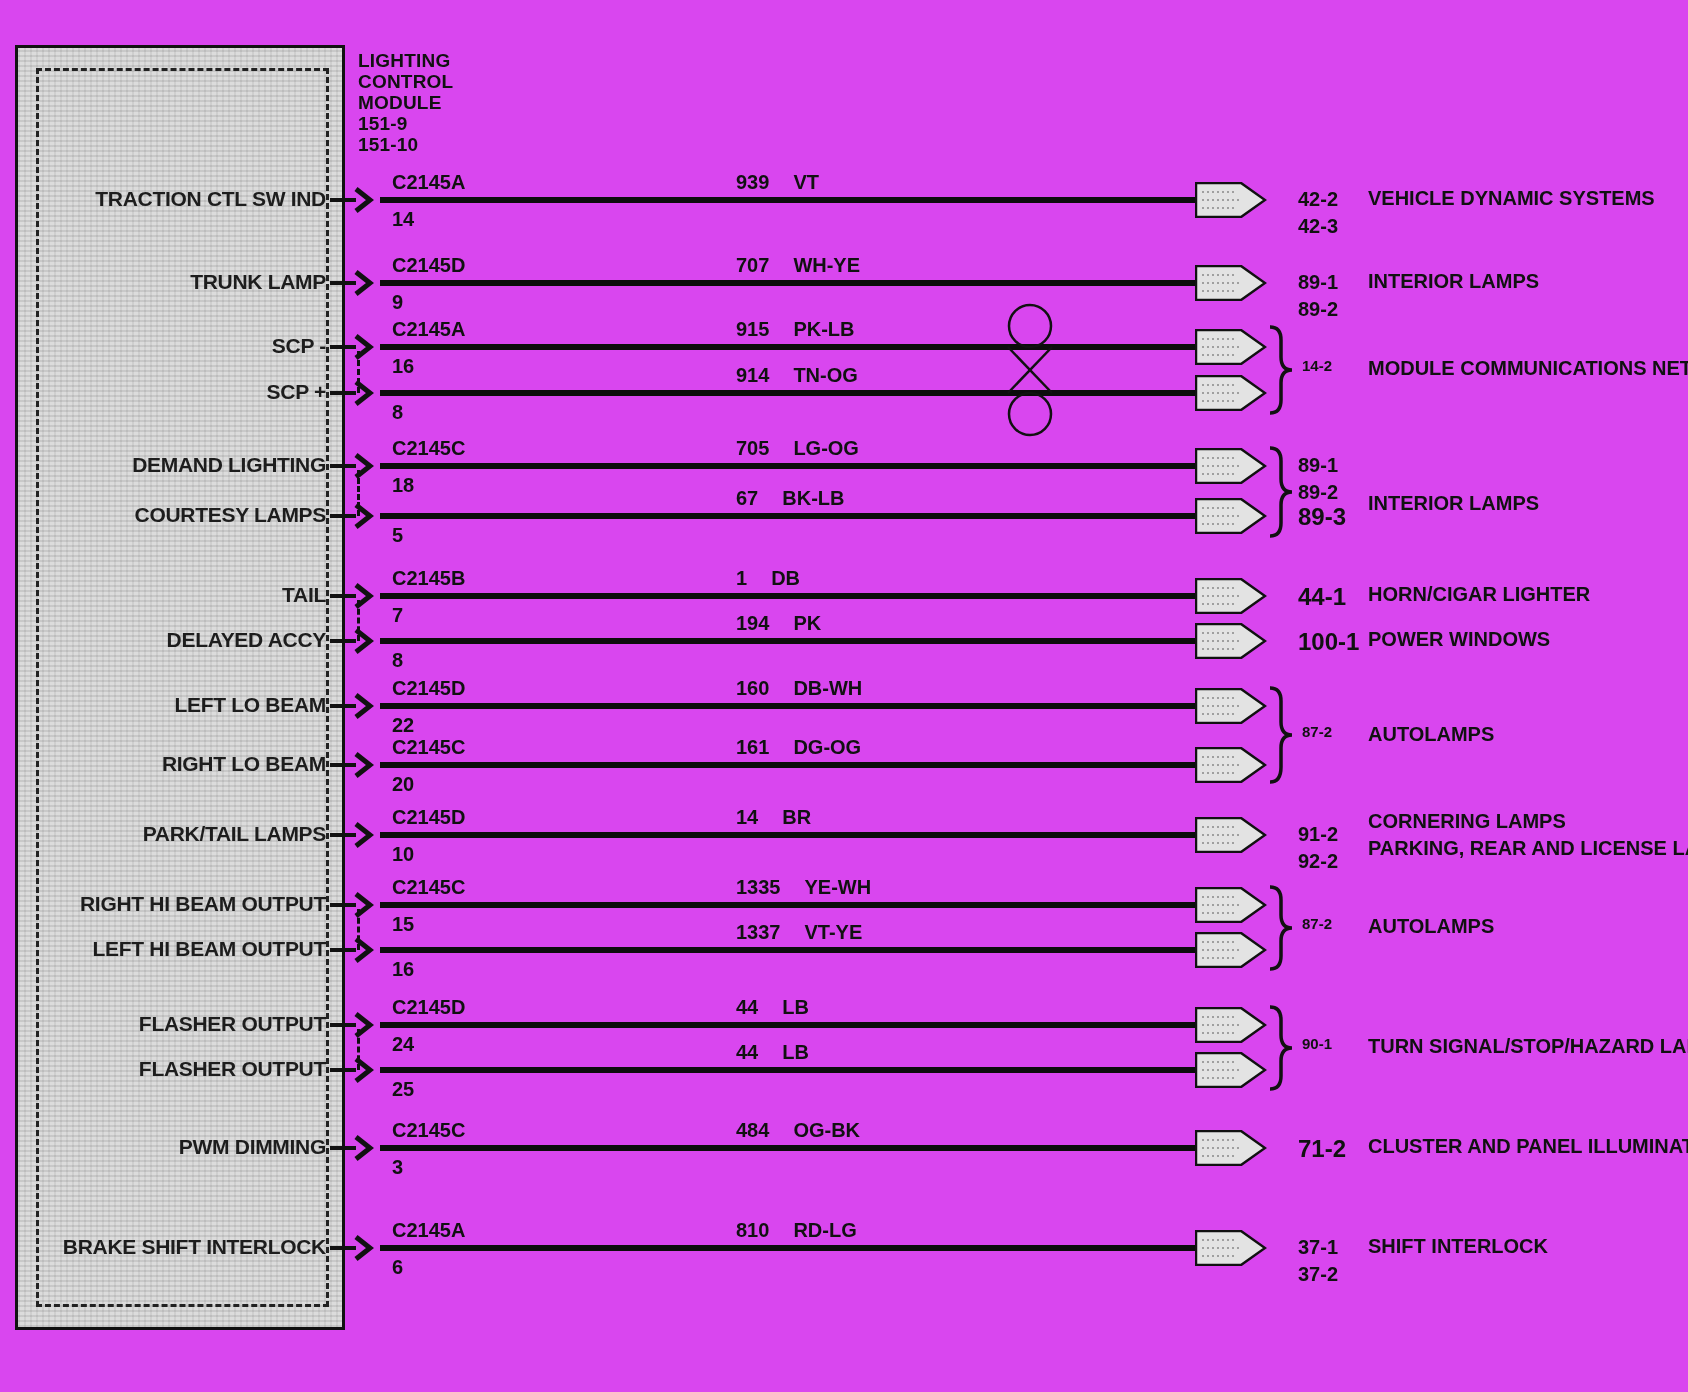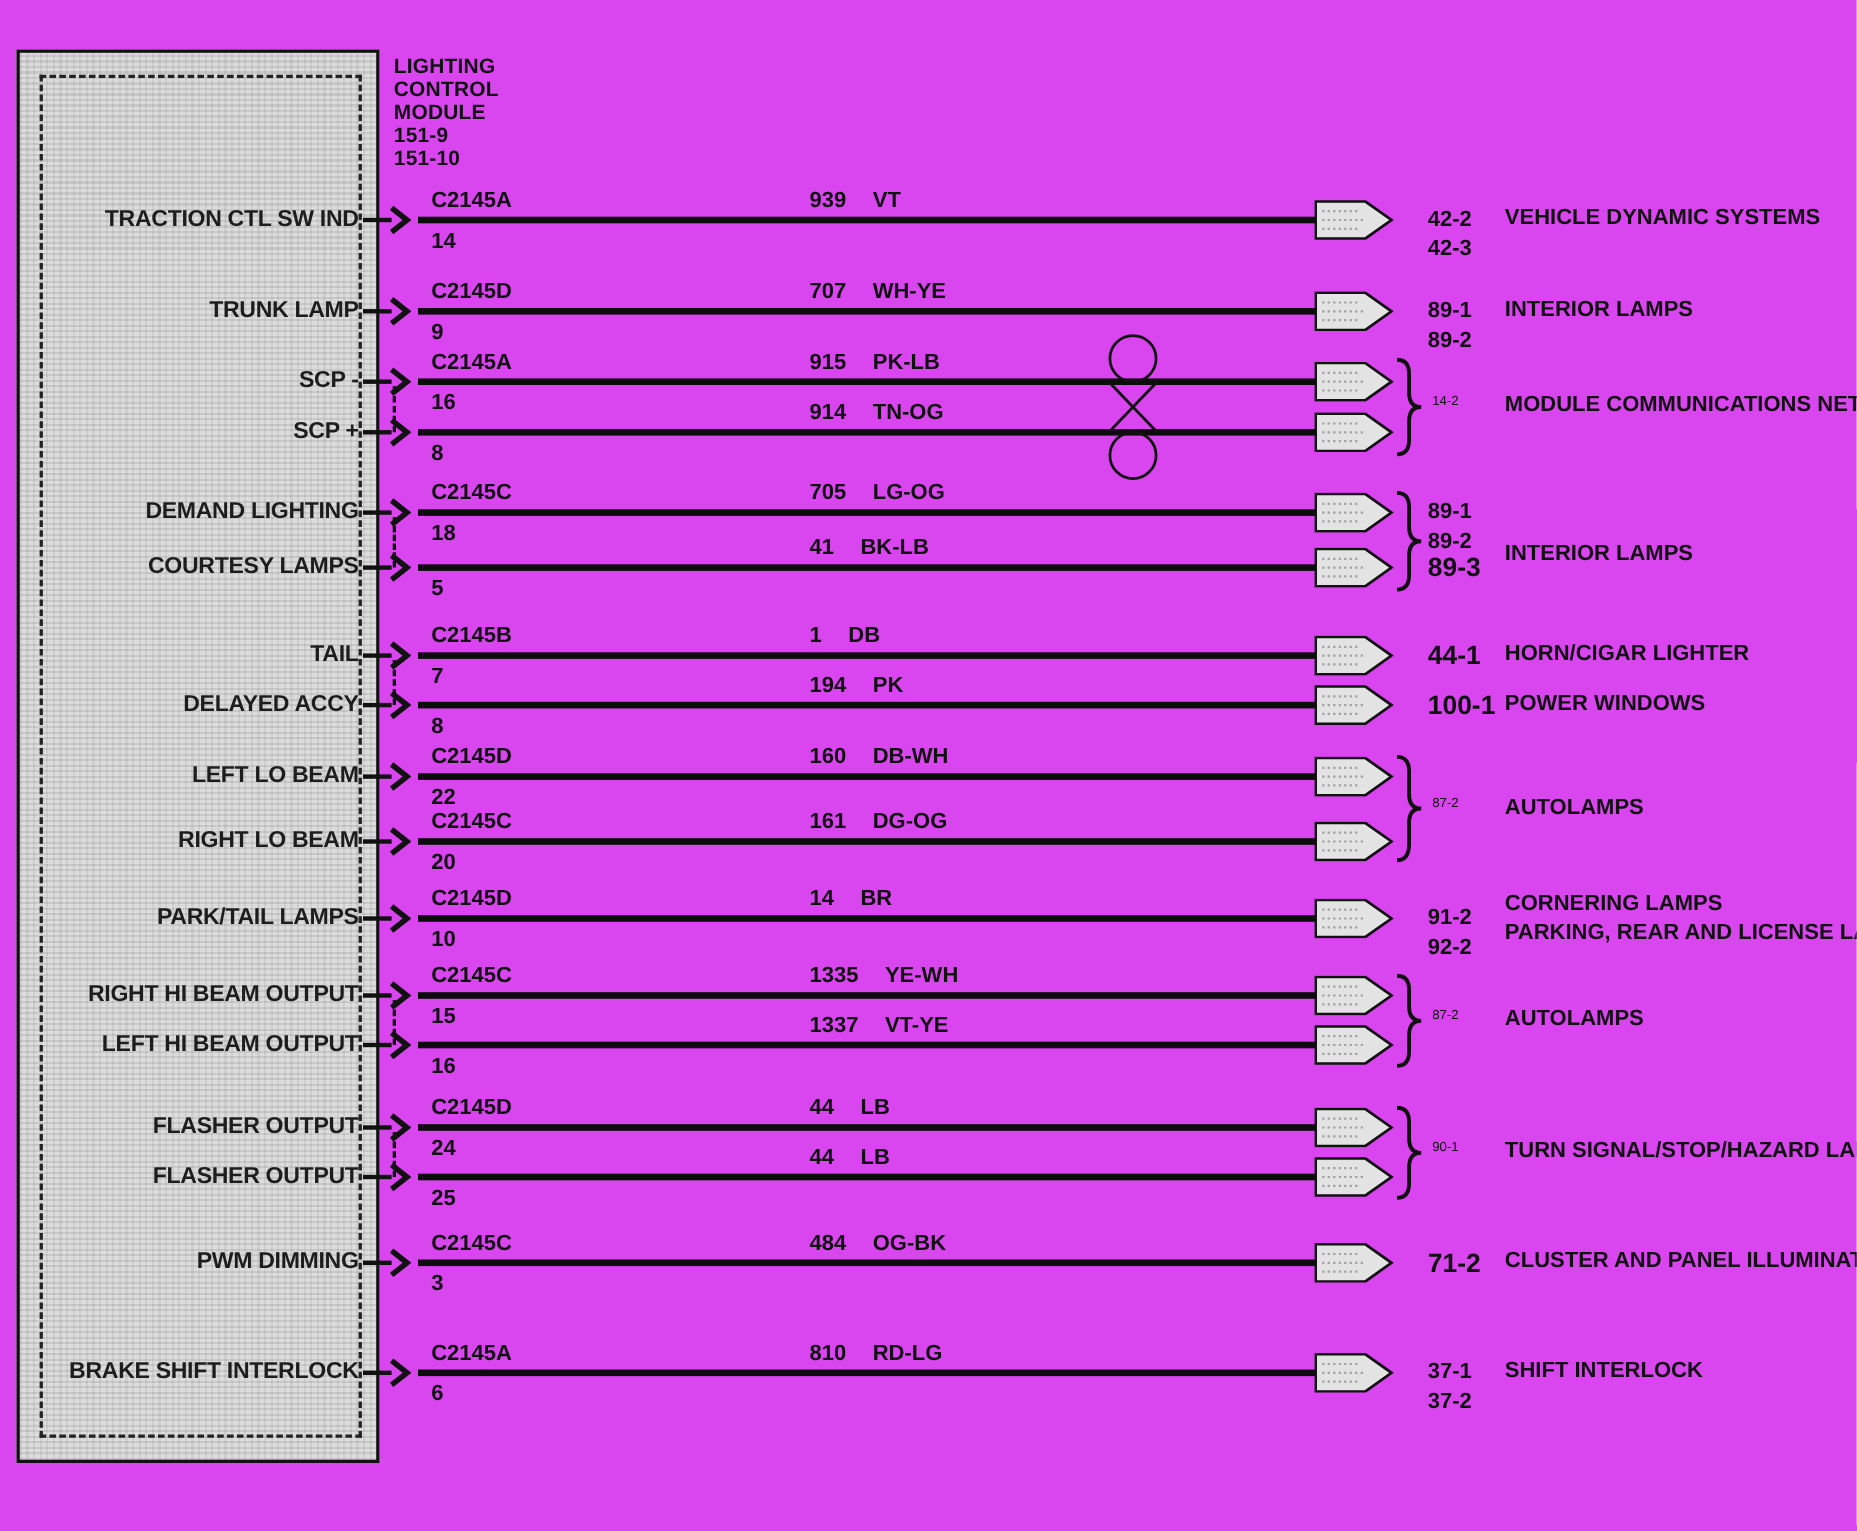--- a/index.html
+++ b/index.html
@@ -39,21 +39,21 @@
   .refs2{position:absolute;left:1298px;top:calc(var(--y) - 27px);font-size:20px;
     font-weight:700;line-height:27px;margin-top:13px;}
   .dest{position:absolute;left:1368px;top:calc(var(--y) - 13px);font-size:20px;
     font-weight:700;white-space:nowrap;}
   .dest2{position:absolute;left:1368px;top:calc(var(--y) - 27px);font-size:20px;
     font-weight:700;line-height:27px;white-space:nowrap;}
 
   
   .brace{position:absolute;left:1268px;}
   .brace path{fill:none;stroke:#111;stroke-width:3.5;}
-  .gref{position:absolute;left:1302px;font-size:12px;font-weight:400;}
+  .gref{position:absolute;left:1302px;font-size:15px;font-weight:700;}
   .gdest{position:absolute;left:1368px;font-size:20px;font-weight:700;white-space:nowrap;}
 
   
   .pairlink{position:absolute;left:357px;border-left:3px dashed #111;}
 
   
   #twist{position:absolute;left:988px;top:300px;}
   #twist ellipse,#twist line{fill:none;stroke:#111;stroke-width:2.5;}
 </style>
 </head>
@@ -182,21 +182,21 @@
 
   <div class="row" style="--y:516px">
     <div class="sig">COURTESY LAMPS</div>
     <div class="stub"></div>
     <svg class="chev" width="22" height="28">
         <path d="M4 3 L18 14 L4 25"></path>
       </svg>
     <div class="pin">5</div>
     <div class="wire"></div>
     <div class="ckt">
-        <span>41</span>
+        <span>67</span>
         <span>BK-LB</span>
       </div>
     <svg class="arrow" width="72" height="36">
         <polygon points="1,1 46,1 70,18 46,35 1,35"></polygon>
         <path class="hatch" d="M7 10 H42 M7 18 H46 M7 26 H42"></path>
       </svg>
     <div class="ref1">89-3</div>
   </div>
 
   <div class="row" style="--y:596px">

